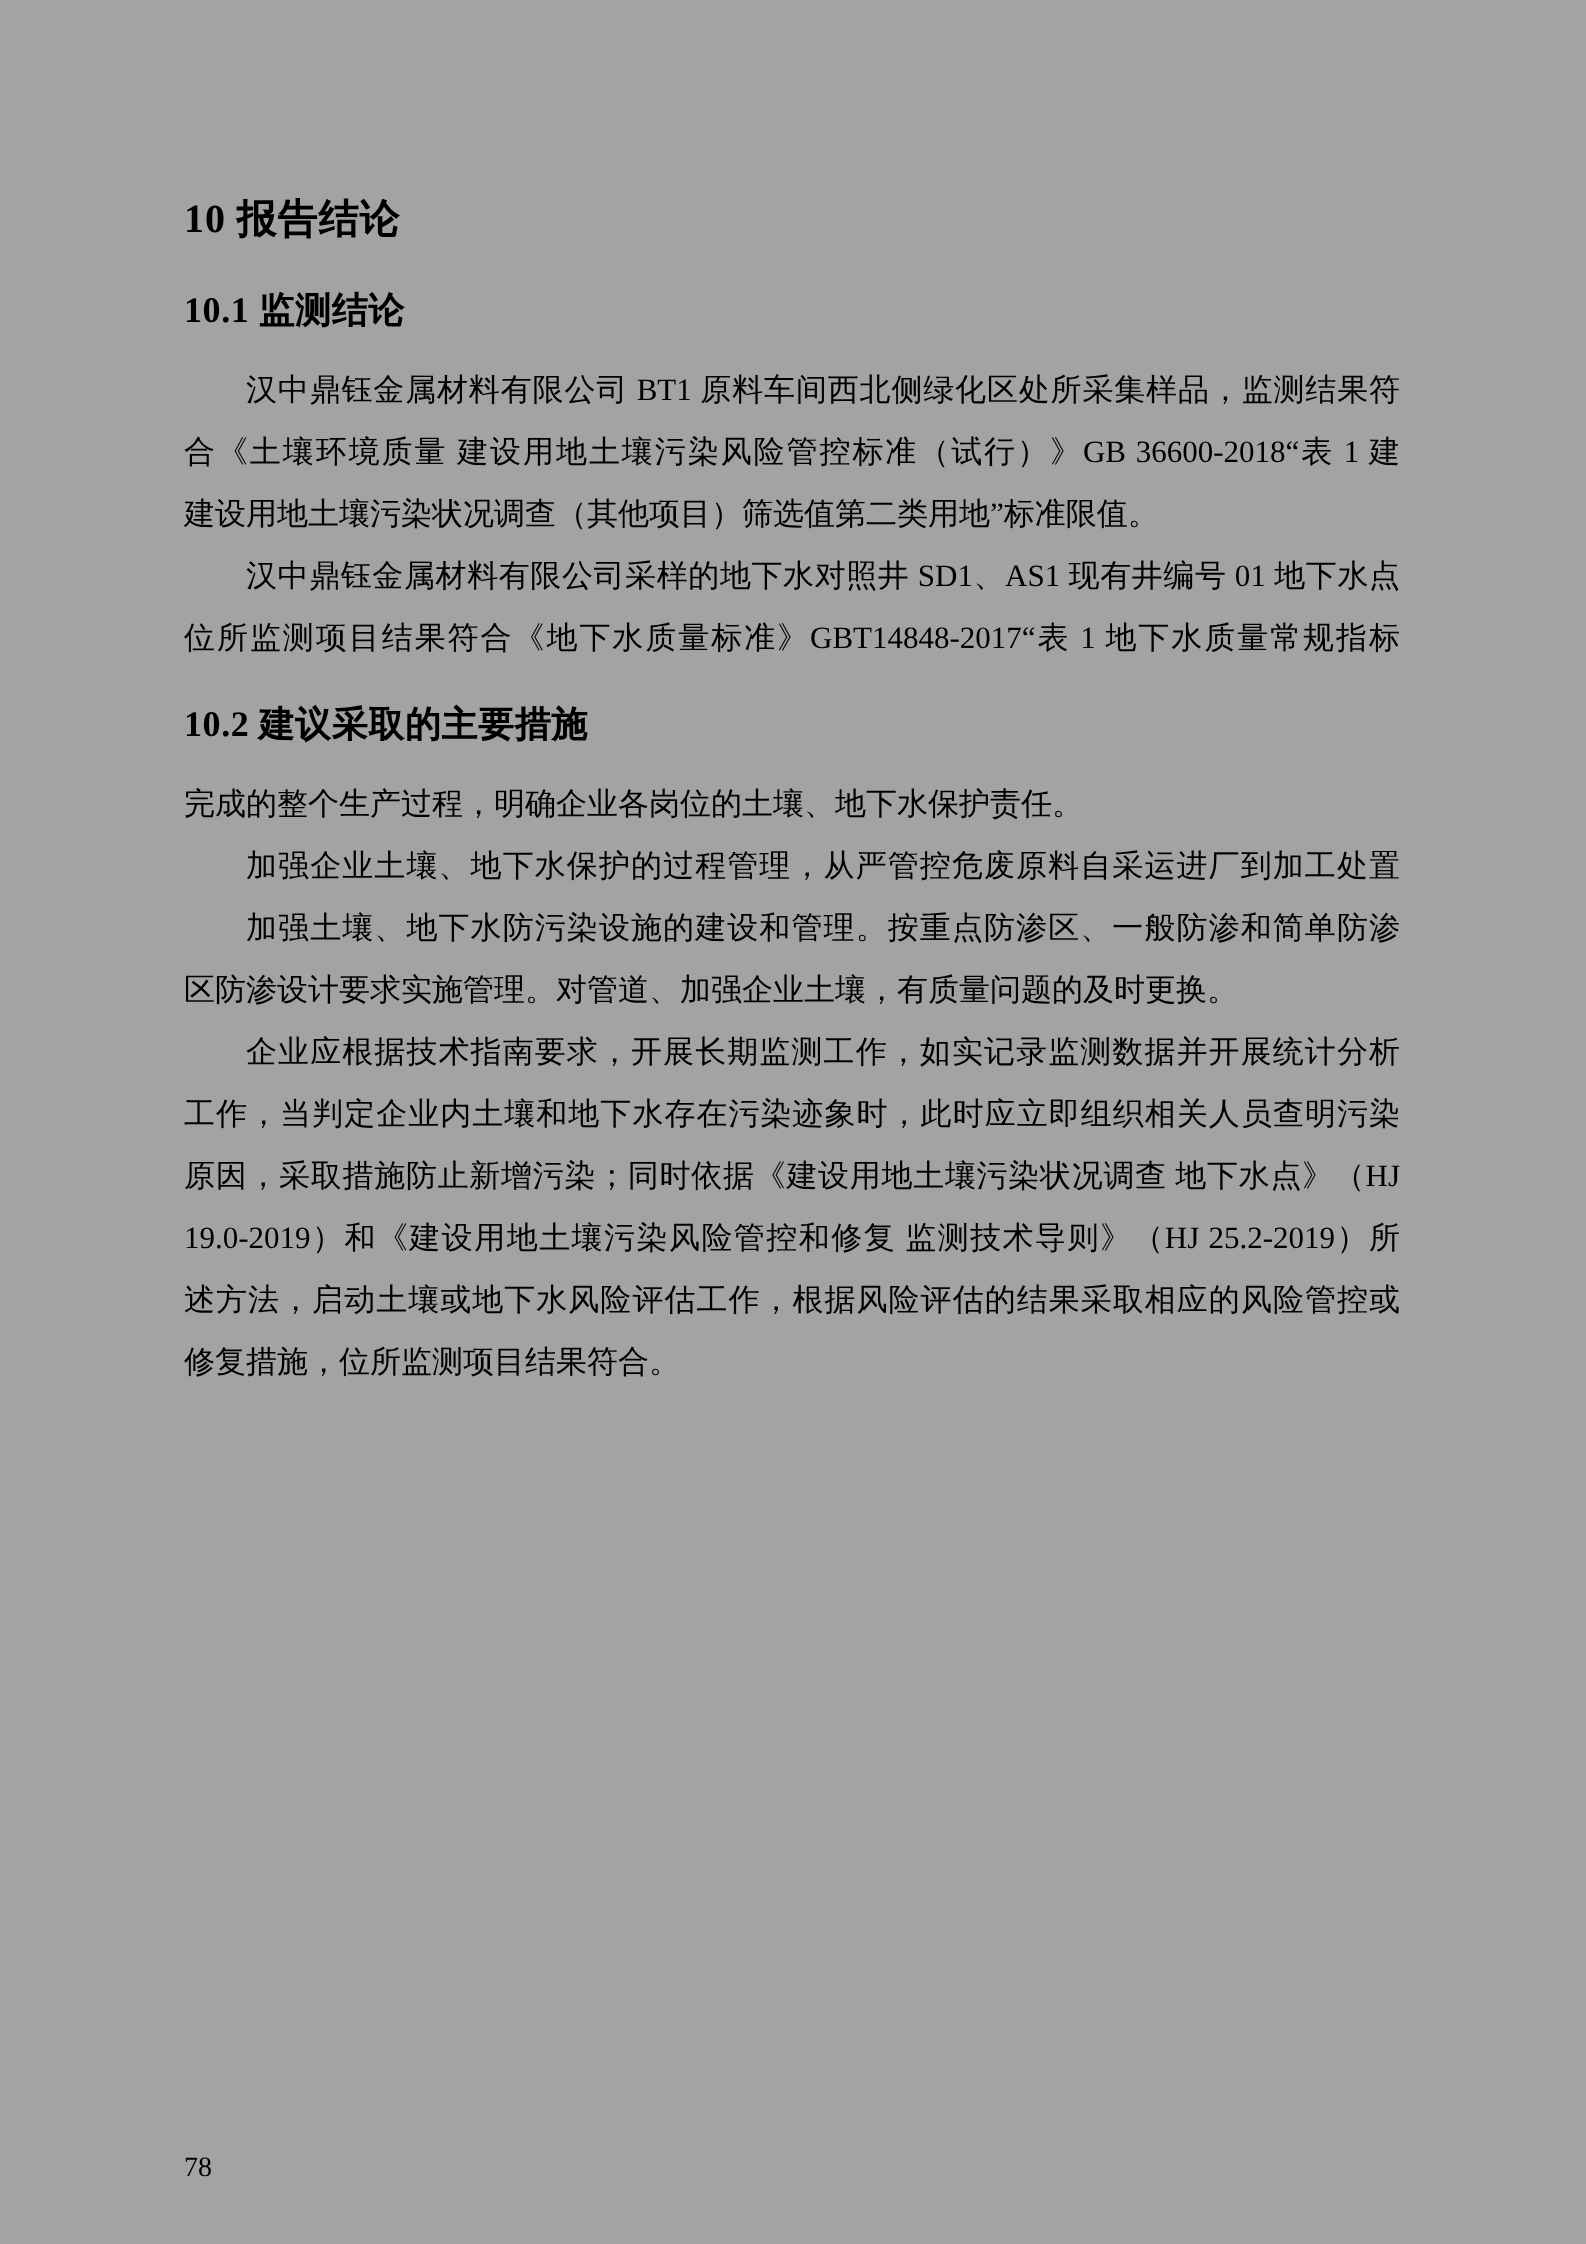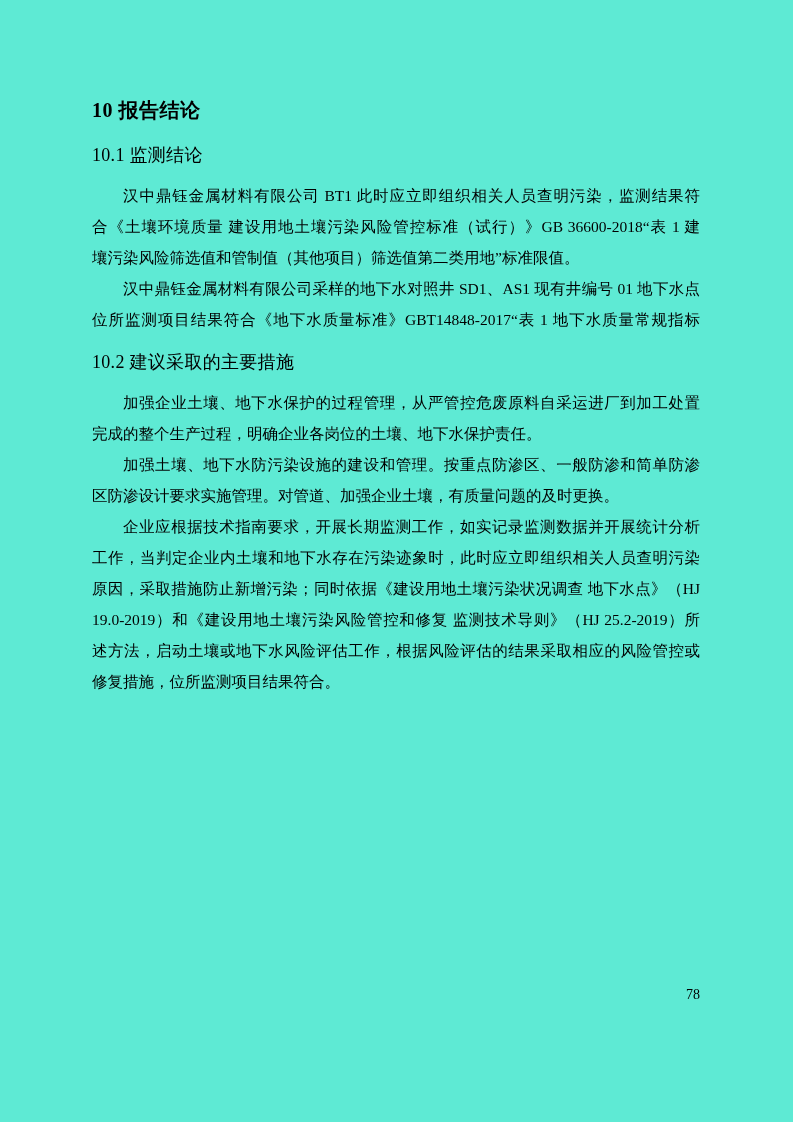--- a/index.html
+++ b/index.html
@@ -1,96 +1,96 @@
 <!DOCTYPE html>
 <html><head>
 <meta charset="utf-8">
 <style>
   * { margin: 0; padding: 0; box-sizing: border-box; }
   html, body { background: #ffffff; }
   .page {
     position: relative;
     width: 793px;
     height: 1122px;
-    background: #5eead4;
+    background: #a3a3a3;
     color: #000000;
     font-family: "Liberation Serif", "DejaVu Serif", serif;
     overflow: hidden;
   }
   .content {
     position: absolute;
     left: 92px;
     top: 96px;
     width: 608px;
   }
   .chapter-heading {
     font-size: 20px;
     font-weight: bold;
     line-height: 28px;
     letter-spacing: 0.5px;
     white-space: pre-wrap;
   }
   .section-heading {
     font-size: 18px;
-    font-weight: normal;
+    font-weight: bold;
     line-height: 26px;
     letter-spacing: 0.3px;
     white-space: pre-wrap;
   }
   .sh-1 { margin-top: 18px; }
   .sh-2 { margin-top: 14px; }
   .para-group { margin-top: 12px; }
   .para { }
   .line {
     font-size: 15.5px;
     line-height: 31px;
     text-align: justify;
     text-align-last: justify;
     white-space: pre-wrap;
   }
   .line-first { text-indent: 2em; }
   .line-last { text-align-last: left; }
   .footer {
     position: absolute;
     left: 92px;
-    top: 986px;
+    top: 1076px;
     width: 608px;
-    text-align: right;
+    text-align: left;
     font-size: 14px;
     line-height: 18px;
   }
 </style>
 </head>
 <body>
 
 <div class="page">
   <div class="content">
 
     <div class="chapter-heading">10 报告结论</div>
 
     <div class="section-heading sh-1">10.1 监测结论</div>
 
     <div class="para-group">
       <div class="para">
-        <div class="line line-first">汉中鼎钰金属材料有限公司 BT1 此时应立即组织相关人员查明污染，监测结果符</div>
+        <div class="line line-first">汉中鼎钰金属材料有限公司 BT1 原料车间西北侧绿化区处所采集样品，监测结果符</div>
         <div class="line">合《土壤环境质量 建设用地土壤污染风险管控标准（试行）》GB 36600-2018“表 1 建</div>
-        <div class="line line-last">壤污染风险筛选值和管制值（其他项目）筛选值第二类用地”标准限值。</div>
+        <div class="line line-last">建设用地土壤污染状况调查（其他项目）筛选值第二类用地”标准限值。</div>
       </div>
       <div class="para">
         <div class="line line-first">汉中鼎钰金属材料有限公司采样的地下水对照井 SD1、AS1 现有井编号 01 地下水点</div>
         <div class="line">位所监测项目结果符合《地下水质量标准》GBT14848-2017“表 1 地下水质量常规指标</div>
       </div>
     </div>
 
     <div class="section-heading sh-2">10.2 建议采取的主要措施</div>
 
     <div class="para-group">
       <div class="para">
+        <div class="line line-last">完成的整个生产过程，明确企业各岗位的土壤、地下水保护责任。</div>
         <div class="line line-first">加强企业土壤、地下水保护的过程管理，从严管控危废原料自采运进厂到加工处置</div>
-        <div class="line line-last">完成的整个生产过程，明确企业各岗位的土壤、地下水保护责任。</div>
       </div>
       <div class="para">
         <div class="line line-first">加强土壤、地下水防污染设施的建设和管理。按重点防渗区、一般防渗和简单防渗</div>
         <div class="line line-last">区防渗设计要求实施管理。对管道、加强企业土壤，有质量问题的及时更换。</div>
       </div>
       <div class="para">
         <div class="line line-first">企业应根据技术指南要求，开展长期监测工作，如实记录监测数据并开展统计分析</div>
         <div class="line">工作，当判定企业内土壤和地下水存在污染迹象时，此时应立即组织相关人员查明污染</div>
         <div class="line">原因，采取措施防止新增污染；同时依据《建设用地土壤污染状况调查 地下水点》（HJ</div>
         <div class="line">19.0-2019）和《建设用地土壤污染风险管控和修复 监测技术导则》（HJ 25.2-2019）所</div>

